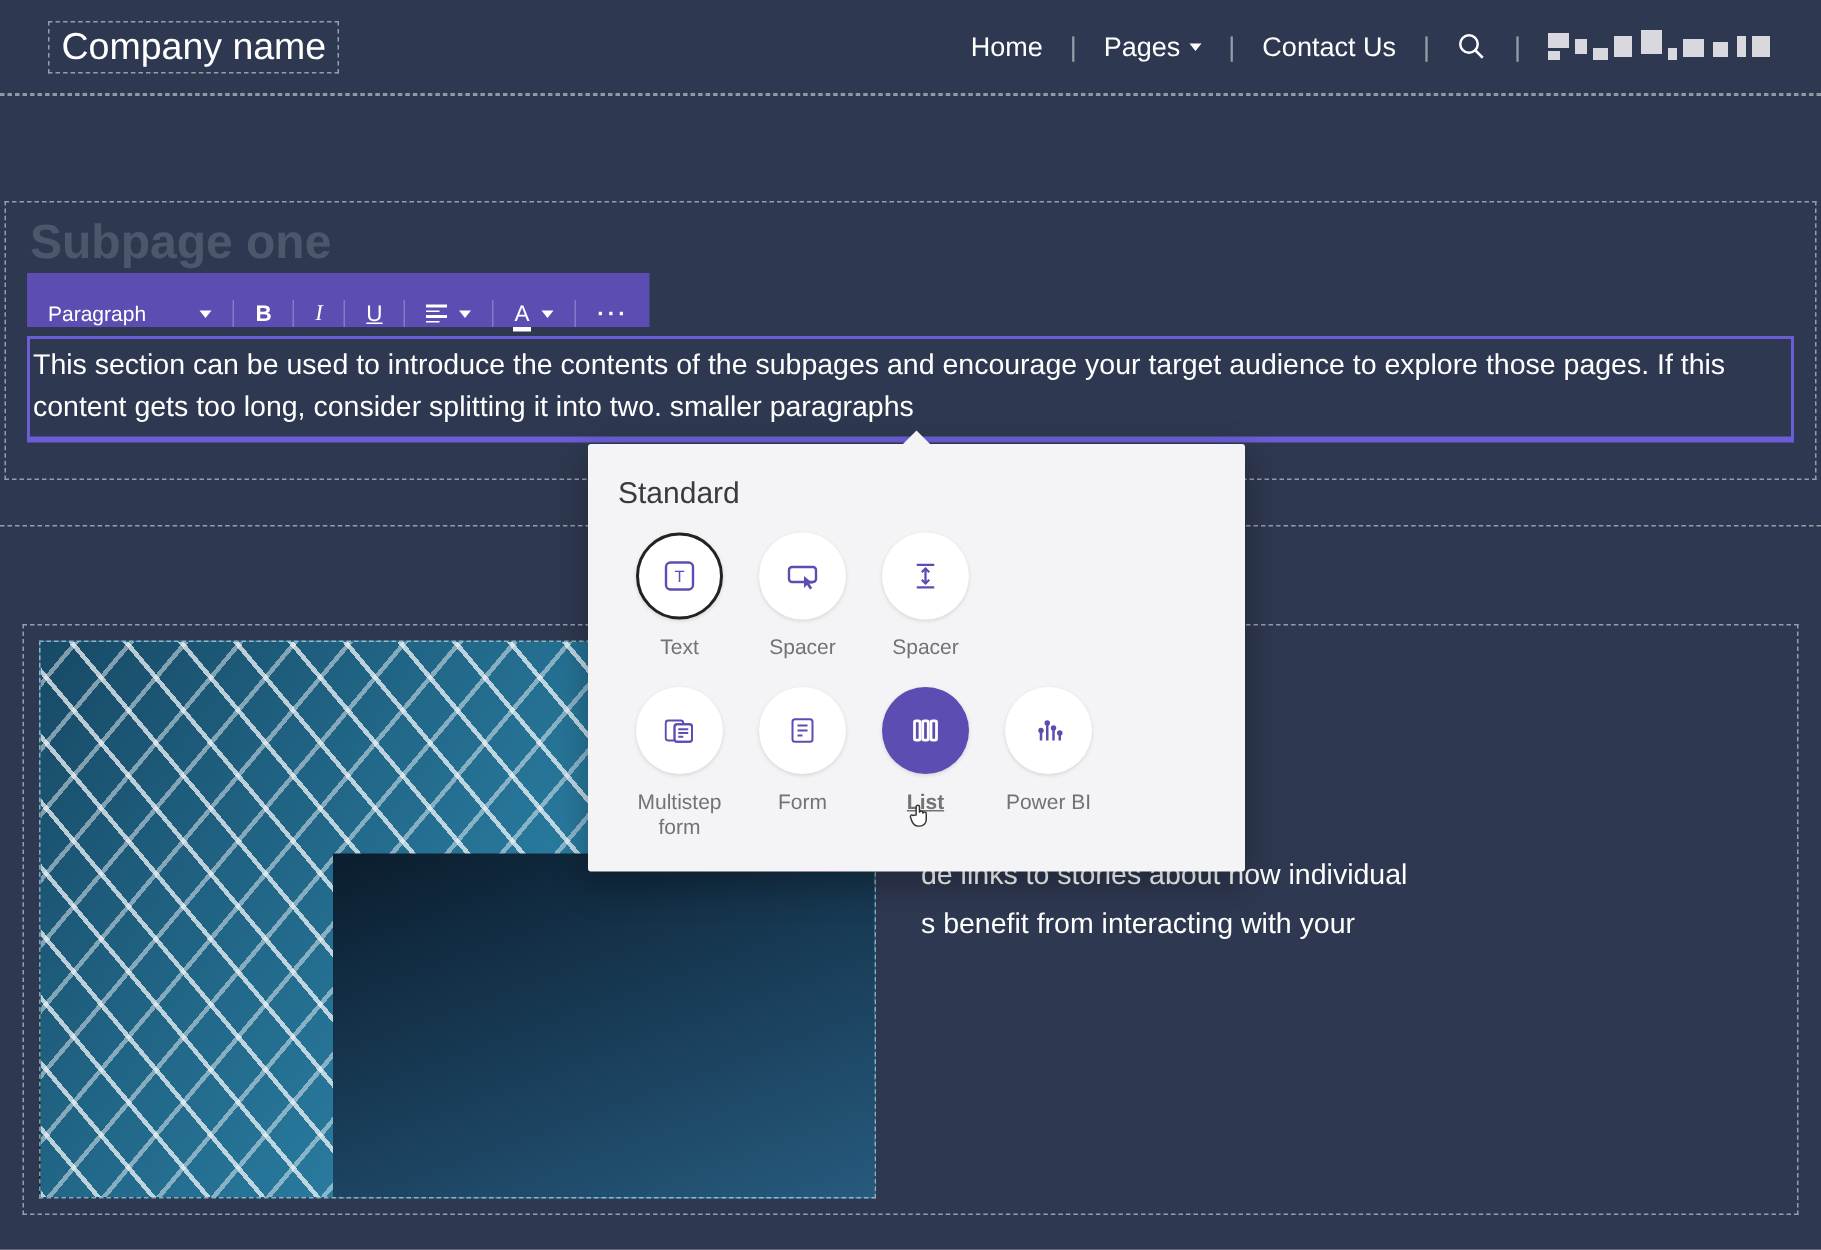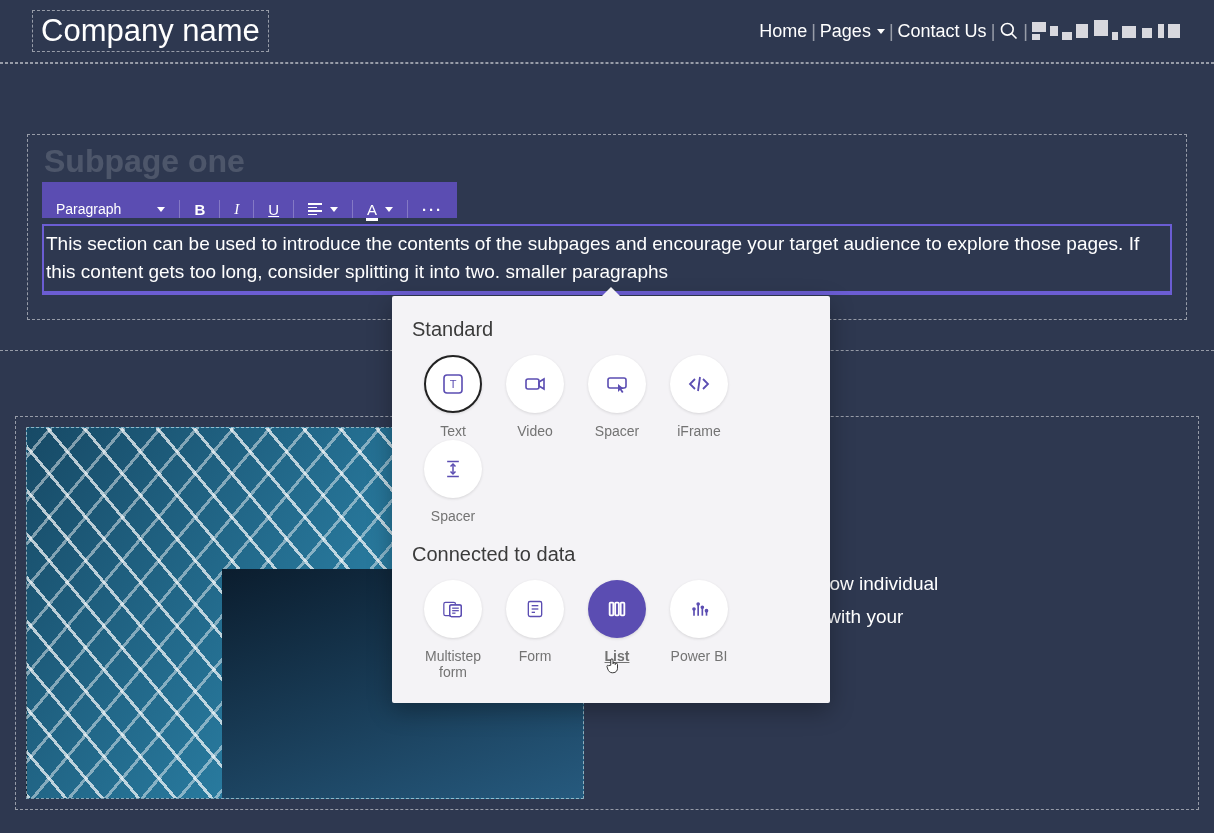--- a/index.html
+++ b/index.html
@@ -13,30 +13,30 @@
     position: relative;
   }
   .header {
     height: 63px;
     display: flex;
     align-items: center;
     padding: 0 32px;
     border-bottom: 1px dashed rgba(255,255,255,0.5);
   }
   .company-name {
-    font-size: 31px;
+    font-size: 25px;
     font-weight: 400;
     border: 1px dashed rgba(255,255,255,0.5);
     padding: 2px 8px;
   }
   .nav {
     margin-left: auto;
     display: flex;
     align-items: center;
-    gap: 4px;
+    gap: 18px;
     font-size: 18px;
   }
   .nav-sep { color: rgba(255,255,255,0.5); font-weight: 300; }
   .nav-item { cursor: pointer; display: flex; align-items: center; gap: 6px;}
   .caret-down {
     width: 0; height: 0;
     border-left: 4px solid transparent;
     border-right: 4px solid transparent;
     border-top: 5px solid #fff;
     display: inline-block;
@@ -44,21 +44,21 @@
   .search-icon svg { width: 20px; height: 20px; stroke: #fff; fill:none; stroke-width:2;}
   .pixelated {
     width: 150px; height: 22px; position: relative;
   }
   .pixelated span { position:absolute; background:#d8d8de; }
 
   .section-wrapper {
     border: 1px dashed rgba(255,255,255,0.5);
     border-left: none; border-right: none;
     margin-top: 0;
-    padding: 70px 27px 30px;
+    padding: 70px 3px 30px;
   }
   .text-section {
     border: 1px dashed rgba(255,255,255,0.5);
     padding: 8px 0 24px;
     position: relative;
     margin: 0 auto;
   }
   .rte-toolbar {
     position: absolute;
     top: 47px; left: 14px;
@@ -278,60 +278,40 @@
         <svg width="24" height="24" viewBox="0 0 24 24" fill="none" stroke="currentColor" stroke-width="1.6">
             <rect x="3" y="3" width="18" height="18" rx="3"></rect>
             <text x="12" y="16" text-anchor="middle" font-size="11" fill="currentColor" stroke="none">T</text>
           </svg>
       </div>
       <div class="popup-label">Text</div>
     </div>
     <div class="popup-item">
       <div class="popup-circle">
         <svg width="24" height="24" viewBox="0 0 24 24" fill="none" stroke="currentColor" stroke-width="1.6">
-            <rect x="3" y="7" width="13" height="10" rx="2"></rect>
-            <path d="M16 10 L21 7 L21 17 L16 14 Z"></path>
-          </svg>
-      </div>
-      <div class="popup-label">Video</div>
-    </div>
-    <div class="popup-item">
-      <div class="popup-circle">
-        <svg width="24" height="24" viewBox="0 0 24 24" fill="none" stroke="currentColor" stroke-width="1.6">
             <rect x="3" y="6" width="18" height="10" rx="2"></rect>
             <path d="M13 12 L13 20 L15 18 L17 21 L18.5 20 L16.5 17 L19 17 Z" fill="currentColor" stroke="none"></path>
           </svg>
       </div>
       <div class="popup-label">Spacer</div>
-    </div>
-    <div class="popup-item">
-      <div class="popup-circle">
-        <svg width="24" height="24" viewBox="0 0 24 24" fill="none" stroke="currentColor" stroke-width="1.8">
-            <path d="M8 7 L3 12 L8 17"></path>
-            <path d="M16 7 L21 12 L16 17"></path>
-            <line x1="13" y1="5" x2="11" y2="19"></line>
-          </svg>
-      </div>
-      <div class="popup-label">iFrame</div>
     </div>
     <div class="popup-item">
       <div class="popup-circle">
         <svg width="20" height="22" viewBox="0 0 24 24" fill="none" stroke="currentColor" stroke-width="1.8">
             <line x1="5" y1="3" x2="19" y2="3"></line>
             <line x1="5" y1="21" x2="19" y2="21"></line>
             <line x1="12" y1="6" x2="12" y2="18"></line>
             <path d="M9 9 L12 6 L15 9"></path>
             <path d="M9 15 L12 18 L15 15"></path>
           </svg>
       </div>
       <div class="popup-label">Spacer</div>
     </div>
   </div>
 
-  <div class="popup-section-title">Connected to data</div>
   <div class="popup-grid" style="margin-bottom:4px;">
     <div class="popup-item">
       <div class="popup-circle">
         <svg width="22" height="20" viewBox="0 0 26 24" fill="none" stroke="currentColor" stroke-width="1.5">
             <rect x="2" y="4" width="14" height="16" rx="2"></rect>
             <rect x="9" y="7" width="14" height="14" rx="2" fill="#fff"></rect>
             <rect x="9" y="7" width="14" height="14" rx="2"></rect>
             <line x1="12" y1="11" x2="20" y2="11"></line>
             <line x1="12" y1="14" x2="20" y2="14"></line>
             <line x1="12" y1="17" x2="16" y2="17"></line>

